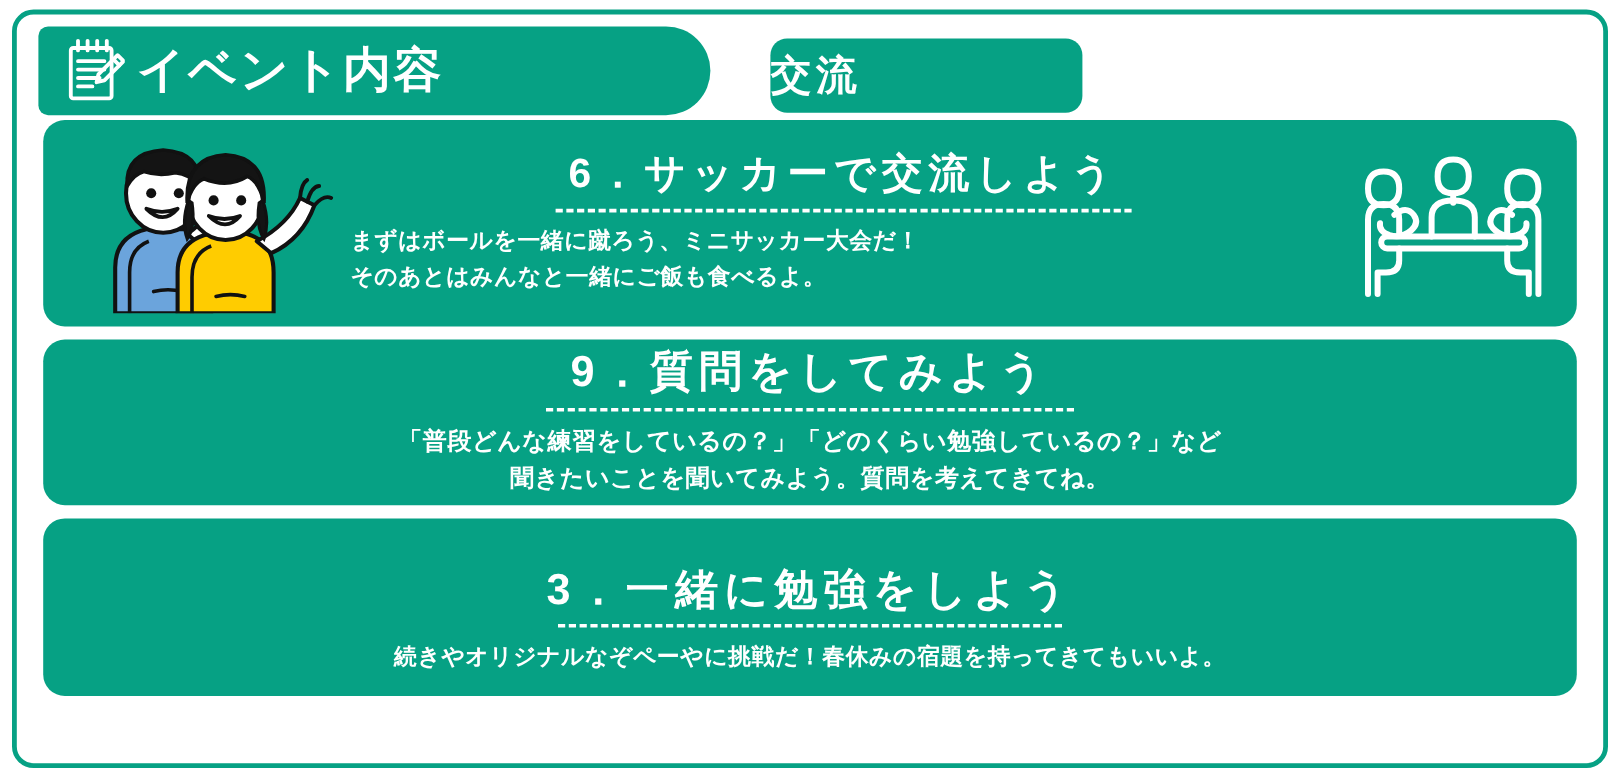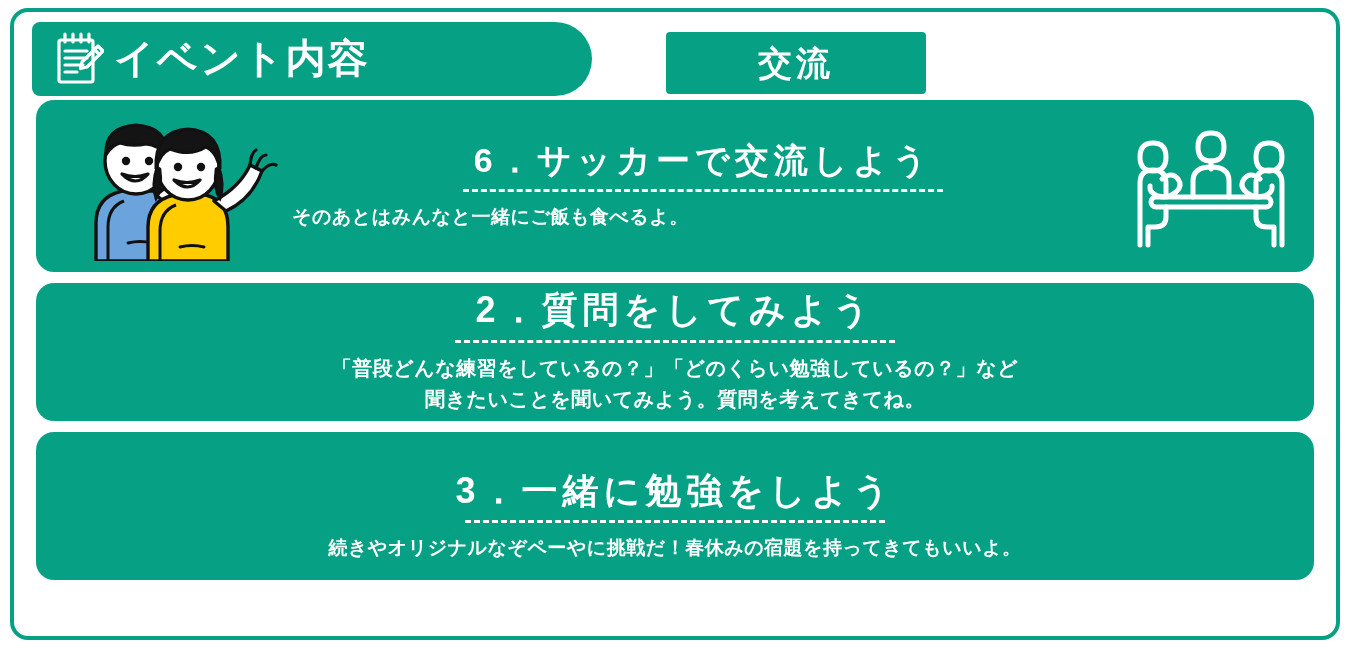--- a/index.html
+++ b/index.html
@@ -59,29 +59,29 @@
     color: #ffffff;
     font-size: 40px;
     font-weight: 700;
     letter-spacing: 2px;
     line-height: 1;
     white-space: nowrap;
     font-family: Liberation Serif, serif;
   }
   .category-badge {
     position: absolute;
-    left: 652px;
+    left: 628px;
     top: 20px;
     width: 260px;
     height: 62px;
     background: #06A184;
-    border-radius: 4px;
+    border-radius: 14px;
     display: flex;
     align-items: center;
-    justify-content: center;
+    justify-content: flex-start;
   }
   .category-badge-label {
     color: #ffffff;
     font-size: 34px;
     font-weight: 700;
     letter-spacing: 4px;
     line-height: 1;
   }
 
   
@@ -229,20 +229,21 @@
             <circle cx="128" cy="56" r="4.2" fill="#111"></circle>
             <circle cx="151" cy="56" r="4.2" fill="#111"></circle>
             <path d="M124 69 q14 14 26 0 q-13 5 -26 0 z" fill="#fff" stroke="#111" stroke-width="3.2" stroke-linejoin="round"></path>
           </g>
         </svg>
 
         <div class="panel-body">
           <div class="panel-heading">6．サッカーで交流しよう</div>
           <div class="dashed-rule"></div>
           <div class="panel-lines">
+            <div>まずはボールを一緒に蹴ろう、ミニサッカー大会だ！</div>
             <div>そのあとはみんなと一緒にご飯も食べるよ。</div>
           </div>
         </div>
 
         <svg class="side-icon" viewBox="0 0 170 130" aria-hidden="true">
           <g fill="none" stroke="#ffffff" stroke-width="5" stroke-linecap="round" stroke-linejoin="round">
 
             <path d="M85 12 q13 0 13 14 q0 14 -13 14 q-13 0 -13 -14 q0 -14 13 -14 z"></path>
             <path d="M85 40 v8"></path>
             <path d="M67 76 v-16 q0 -14 18 -14 q18 0 18 14 v16"></path>
@@ -260,21 +261,21 @@
             <path d="M30 76 h110 a4 4 0 0 1 0 10 h-110 a4 4 0 0 1 0 -10 z"></path>
           </g>
         </svg>
 
       </div>
     </div>
 
     <div class="panel panel-2">
       <div class="panel-inner">
         <div class="panel-body">
-          <div class="panel-heading">2．質問をしてみよう</div>
+          <div class="panel-heading">9．質問をしてみよう</div>
           <div class="dashed-rule"></div>
           <div class="panel-lines">
             <div>「普段どんな練習をしているの？」「どのくらい勉強しているの？」など</div>
             <div>聞きたいことを聞いてみよう。質問を考えてきてね。</div>
           </div>
         </div>
       </div>
     </div>
 
     <div class="panel panel-3">

